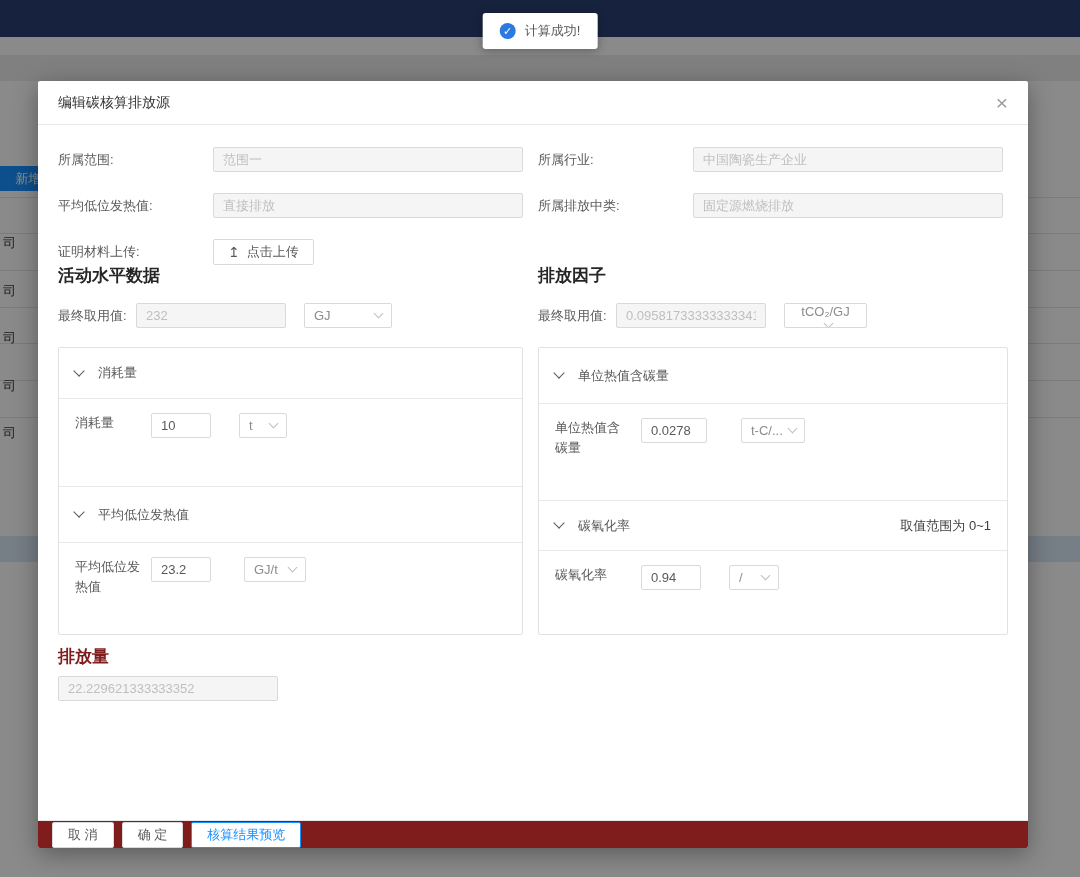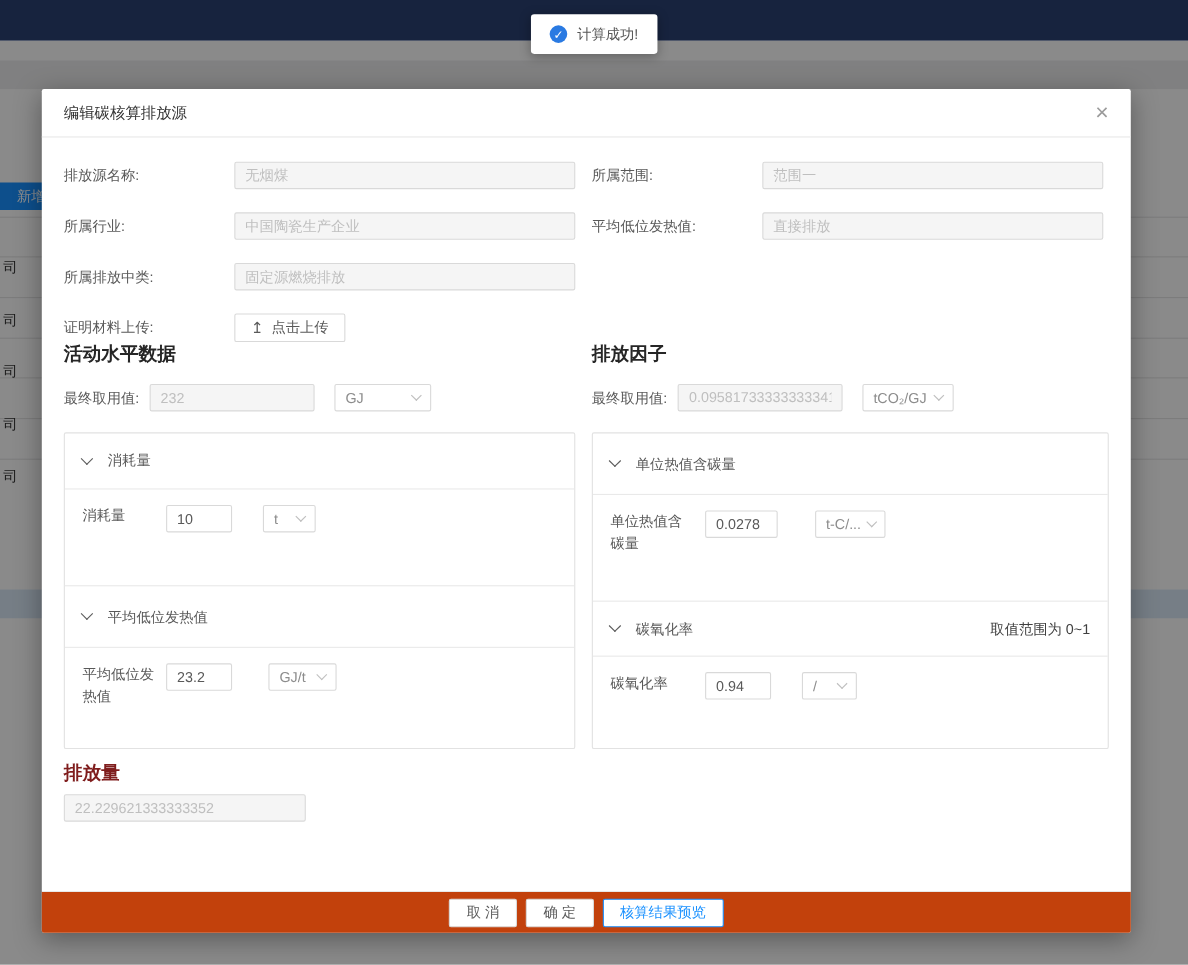--- a/index.html
+++ b/index.html
@@ -48,44 +48,44 @@
   .upload-btn { height:26px; padding:0 14px; background:#fff; border:1px solid #d9d9d9; border-radius:2px;
                 font-size:13px; color:#595959; display:inline-flex; align-items:center; gap:7px;
                 cursor:pointer; font-family:inherit; }
   .upload-ic { font-size:14px; color:#595959; line-height:1; }
   
   .sections { display:grid; grid-template-columns:465px 470px; column-gap:15px; }
   .sec-title { font-size:17px; font-weight:bold; color:#262626; margin-bottom:16px; }
   .final-row { display:flex; align-items:center; margin-bottom:19px; }
   .final-label { width:78px; flex-shrink:0; font-size:13px; color:#595959; }
   .gap18 { margin-left:18px; }
-  .w80 { width:88px; } .w83 { width:83px; }
+  .w80 { width:88px; } .w83 { width:83px;flex-direction:column; }
   .collapse { border:1px solid #e2e2e2; border-radius:2px; background:#fff; }
   .cp-header { display:flex; align-items:center; padding:0 16px; cursor:pointer; }
   .cp-header.bt { border-top:1px solid #e9e9e9; }
   .cp-chev { width:8px; height:8px; border-right:1.4px solid #595959; border-bottom:1.4px solid #595959;
              transform:rotate(45deg); margin-top:-5px; flex-shrink:0; }
   .cp-title { font-size:13px; color:#595959; margin-left:15px; }
   .cp-hint { margin-left:auto; font-size:13px; color:#404040; }
   .cp-body { border-top:1px solid #e9e9e9; padding:14px 16px 0; display:flex; align-items:flex-start; }
   .p-label { font-size:13px; color:#595959; line-height:1.55; flex-shrink:0; }
   .p-label.left { width:66px; margin-right:10px; }
   .p-label.right { width:74px; margin-right:12px; }
   .w60 { width:60px; } .w66 { width:66px; }
   .sel.u48 { width:48px; margin-left:28px; }
   .sel.u62 { width:62px; margin-left:33px; }
   .sel.u64 { width:64px; margin-left:34px; }
   .sel.u50 { width:50px; margin-left:28px; }
   
   .emission-wrap { margin-top:10px; }
   .emission-title { font-size:17px; font-weight:bold; color:#7f1d1d; margin-bottom:8px; }
   
-  .modal-footer { position:absolute; left:0; right:0; bottom:0; height:38px; border-top:1px solid #e8e8e8;
-                  display:flex; align-items:center; justify-content:center; gap:8px; padding:0 14px;
-                  background:#c2410c; border-radius:0 0 2px 2px; }
+  .modal-footer { position:absolute; left:0; right:0; bottom:0; height:28px; border-top:1px solid #e8e8e8;
+                  display:flex; align-items:center; justify-content:flex-start; gap:8px; padding:0 14px;
+                  background:#7f1d1d; border-radius:0 0 2px 2px; }
   .btn { height:26px; padding:0 15px; border:1px solid #d9d9d9; background:#fff; border-radius:2px;
          font-size:13px; color:#595959; cursor:pointer; font-family:inherit; white-space:nowrap; }
   .btn.primary-outline { border-color:#1890ff; color:#1890ff; }
 </style>
 </head>
 <body>
 
 <div class="screen">
 
   <div class="bg-page">
@@ -117,24 +117,20 @@
   <div class="modal">
     <div class="modal-header">
       <span class="modal-title">编辑碳核算排放源</span>
       <span class="modal-close">×</span>
     </div>
 
     <div class="modal-body">
 
       <div class="form-grid">
         <div class="frow">
-          <span class="flabel">排放源名称:</span>
-          <input class="inp dis w310" disabled="" value="无烟煤" style="">
-        </div>
-        <div class="frow">
           <span class="flabel">所属范围:</span>
           <input class="inp dis w310" disabled="" value="范围一" style="">
         </div>
         <div class="frow">
           <span class="flabel">所属行业:</span>
           <input class="inp dis w310" disabled="" value="中国陶瓷生产企业" style="">
         </div>
         <div class="frow">
           <span class="flabel">平均低位发热值:</span>
           <input class="inp dis w310" disabled="" value="直接排放" style="">

